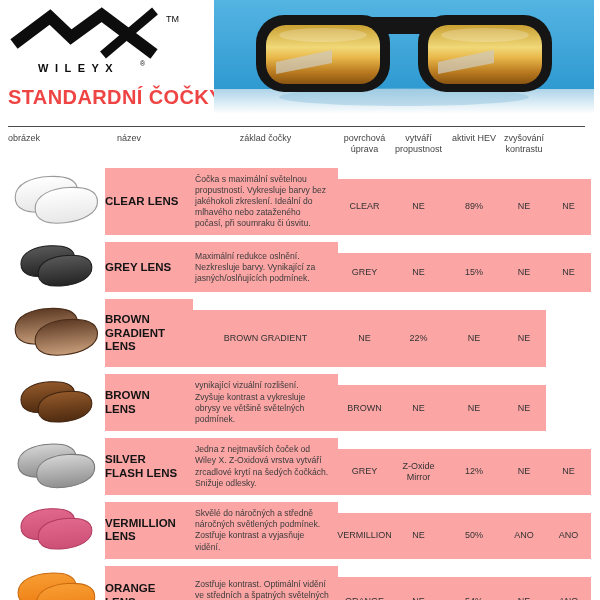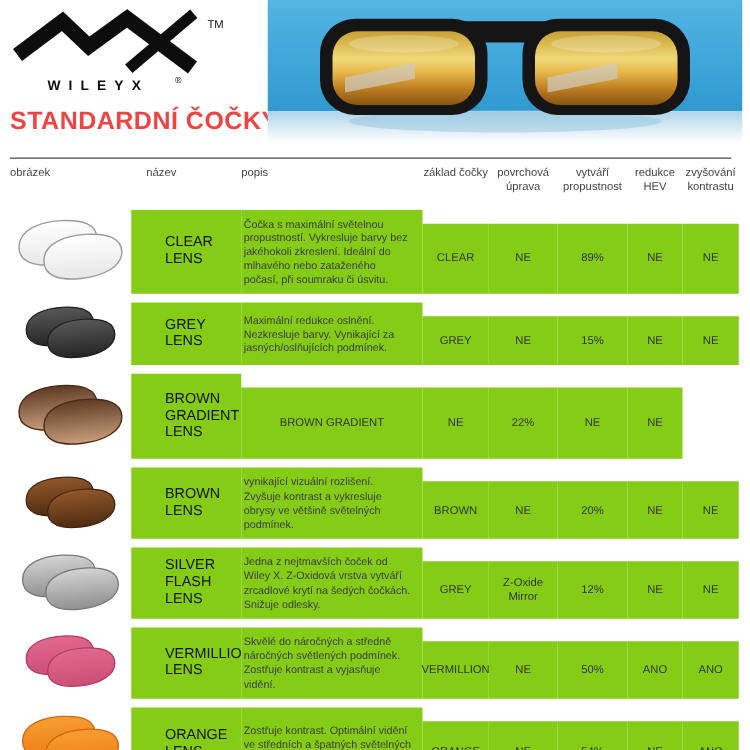--- a/index.html
+++ b/index.html
@@ -17,24 +17,24 @@
   
   .lens-table { padding:0 9px 0 8px; }
   .table-topline { border-top:1px solid #4a4a4a; margin:0 6px 0 0; }
   .grid { display:grid; grid-template-columns:97px 88px 145px 53px 55px 56px 44px 45px; }
   .thead { padding-top:6px; padding-bottom:12px; }
   .th { font-size:9px; color:#444; line-height:1.25; }
   .th.cen { text-align:center; }
   .row { margin-bottom:7px; }
   .row:last-child { margin-bottom:0; }
   .cell { display:flex; align-items:center; }
-  .shaded { background:#84cc16; }
+  .shaded { background:#fca5a5; }
   .img-cell { justify-content:center; background:#fff; }
-  .name-cell { font-size:11.5px; font-weight:normal; color:#141414; line-height:1.18;
-               padding-left:27px; padding-right:10px; }
+  .name-cell { font-size:11.5px; font-weight:bold; color:#141414; line-height:1.18;
+               padding-left:0; padding-right:10px; }
   .desc-cell { font-size:8.6px; color:#3c3c3c; line-height:1.3; padding:6px 8px 6px 2px; }
   .val-cell { font-size:9px; color:#333; justify-content:center; text-align:center;
               line-height:1.25; padding:0 2px;margin-top:11px; }
   .r1 { min-height:64px; } .r2 { min-height:50px; } .r3 { min-height:68px; }
   .r4 { min-height:50px; } .r5 { min-height:57px; } .r6 { min-height:50px; }
   .r7 { min-height:60px; }
   svg { display:block; }
 </style>
 </head>
 <body>
@@ -92,25 +92,24 @@
       </g>
     </svg>
   </div>
 
   <div class="lens-table">
     <div class="table-topline"></div>
 
     <div class="grid thead">
       <div class="th">obrázek</div>
       <div class="th" style="padding-left:12px;">název</div>
-      <div class="th">popis</div>
       <div class="th cen">základ čočky</div>
       <div class="th cen">povrchová úprava</div>
       <div class="th cen">vytváří propustnost</div>
-      <div class="th cen">redukce HEV</div>
+      <div class="th cen">aktivit HEV</div>
       <div class="th cen">zvyšování kontrastu</div>
     </div>
 
     <div class="grid row r1">
       <div class="cell img-cell">
         <svg width="92" height="58" viewBox="0 0 96 62">
           <defs>
               <linearGradient id="lg0" x1="0" y1="0" x2="0" y2="1">
             <stop id="lg0a" offset="0" stop-color="#ffffff"></stop>
                 <stop id="lg0b" offset="1" stop-color="#e7e7e7"></stop>
@@ -190,21 +189,20 @@
           <g transform="rotate(-6 48 31)">
             <path class="lensshape-3" d="M4,22 C6,8 24,3 42,4 C60,5 72,10 71,22 C70,34 54,41 34,41 C16,41 2,36 4,22 Z" fill="url(#lg3)" stroke-width="1.2" stroke="#3f2310"></path>
             <path class="lensshape-3" d="M24,36 C26,22 44,17 62,18 C80,19 92,24 91,36 C90,48 74,55 54,55 C36,55 22,50 24,36 Z" fill="url(#lg3)" stroke-width="1.2" stroke="#3f2310"></path>
           </g>
         </svg>
       </div>
       <div class="cell name-cell shaded">BROWN LENS</div>
       <div class="cell desc-cell shaded">vynikající vizuální rozlišení. Zvyšuje kontrast a vykresluje obrysy ve většině světelných podmínek.</div>
       <div class="cell val-cell shaded">BROWN</div>
       <div class="cell val-cell shaded">NE</div>
-      <div class="cell val-cell shaded">20%</div>
       <div class="cell val-cell shaded">NE</div>
       <div class="cell val-cell shaded">NE</div>
     </div>
 
     <div class="grid row r5">
       <div class="cell img-cell">
         <svg width="90" height="54" viewBox="0 0 96 62">
           <defs>
               <linearGradient id="lg4" x1="0" y1="0" x2="0" y2="1">
             <stop id="lg4a" offset="0" stop-color="#d4d4d4"></stop>

